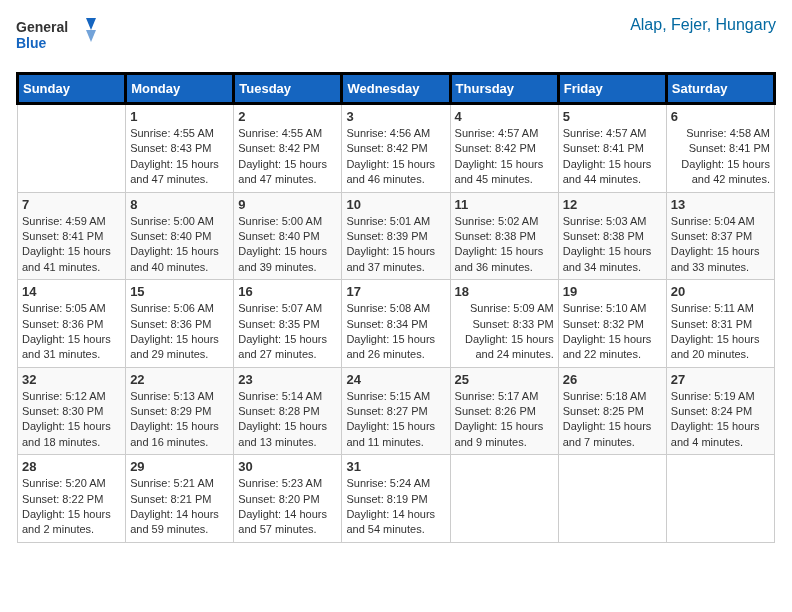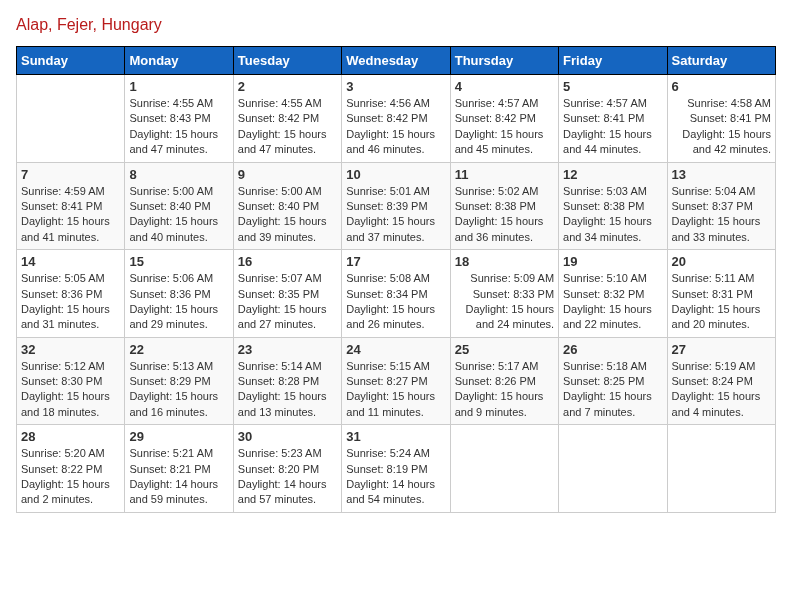--- a/index.html
+++ b/index.html
@@ -24,35 +24,35 @@
     .title-block {
       text-align: right;
     }
     .month-year {
       font-size: 36px;
       font-weight: bold;
       color: #333;
     }
     .location {
       font-size: 16px;
-      color: #b91c1c;
+      color: #0369a1;
     }
     table {
       width: 100%;
       border-collapse: collapse;
       font-size: 11px;
     }
     thead tr th {
       background-color: #1565c0;
       color: #fff;
       padding: 6px 4px;
       text-align: left;
       font-size: 13px;
       font-weight: bold;
-      border: 1px solid #000000;
+      border: 3px solid #000000;
     }
     tbody tr td {
       border: 1px solid #ccc;
       vertical-align: top;
       padding: 4px;
       min-height: 80px;
       height: 80px;
       background: #fff;
     }
     tbody tr:nth-child(even) td {
@@ -70,20 +70,28 @@
       line-height: 1.4;
     }
     .empty-cell {
       background: #fff !important;
     }
   </style>
 </head>
 <body>
 
 <div class="header-section">
+  <div class="logo">
+  <svg width="80" height="44" viewBox="0 0 80 44">
+    <text x="0" y="16" font-size="14" font-weight="bold" fill="#333" font-family="Arial">General</text>
+    <text x="0" y="32" font-size="14" font-weight="bold" fill="#1565c0" font-family="Arial">Blue</text>
+    <polygon points="70,2 80,2 75,14" fill="#1565c0"></polygon>
+    <polygon points="70,14 80,14 75,26" fill="#1565c0" opacity="0.6"></polygon>
+  </svg>
+</div>
   <div class="title-block">
     <div class="location">Alap, Fejer, Hungary</div>
   </div>
 </div>
 
 <table>
   <thead>
     <tr>
     <th>Sunday</th>
         <th>Monday</th>

